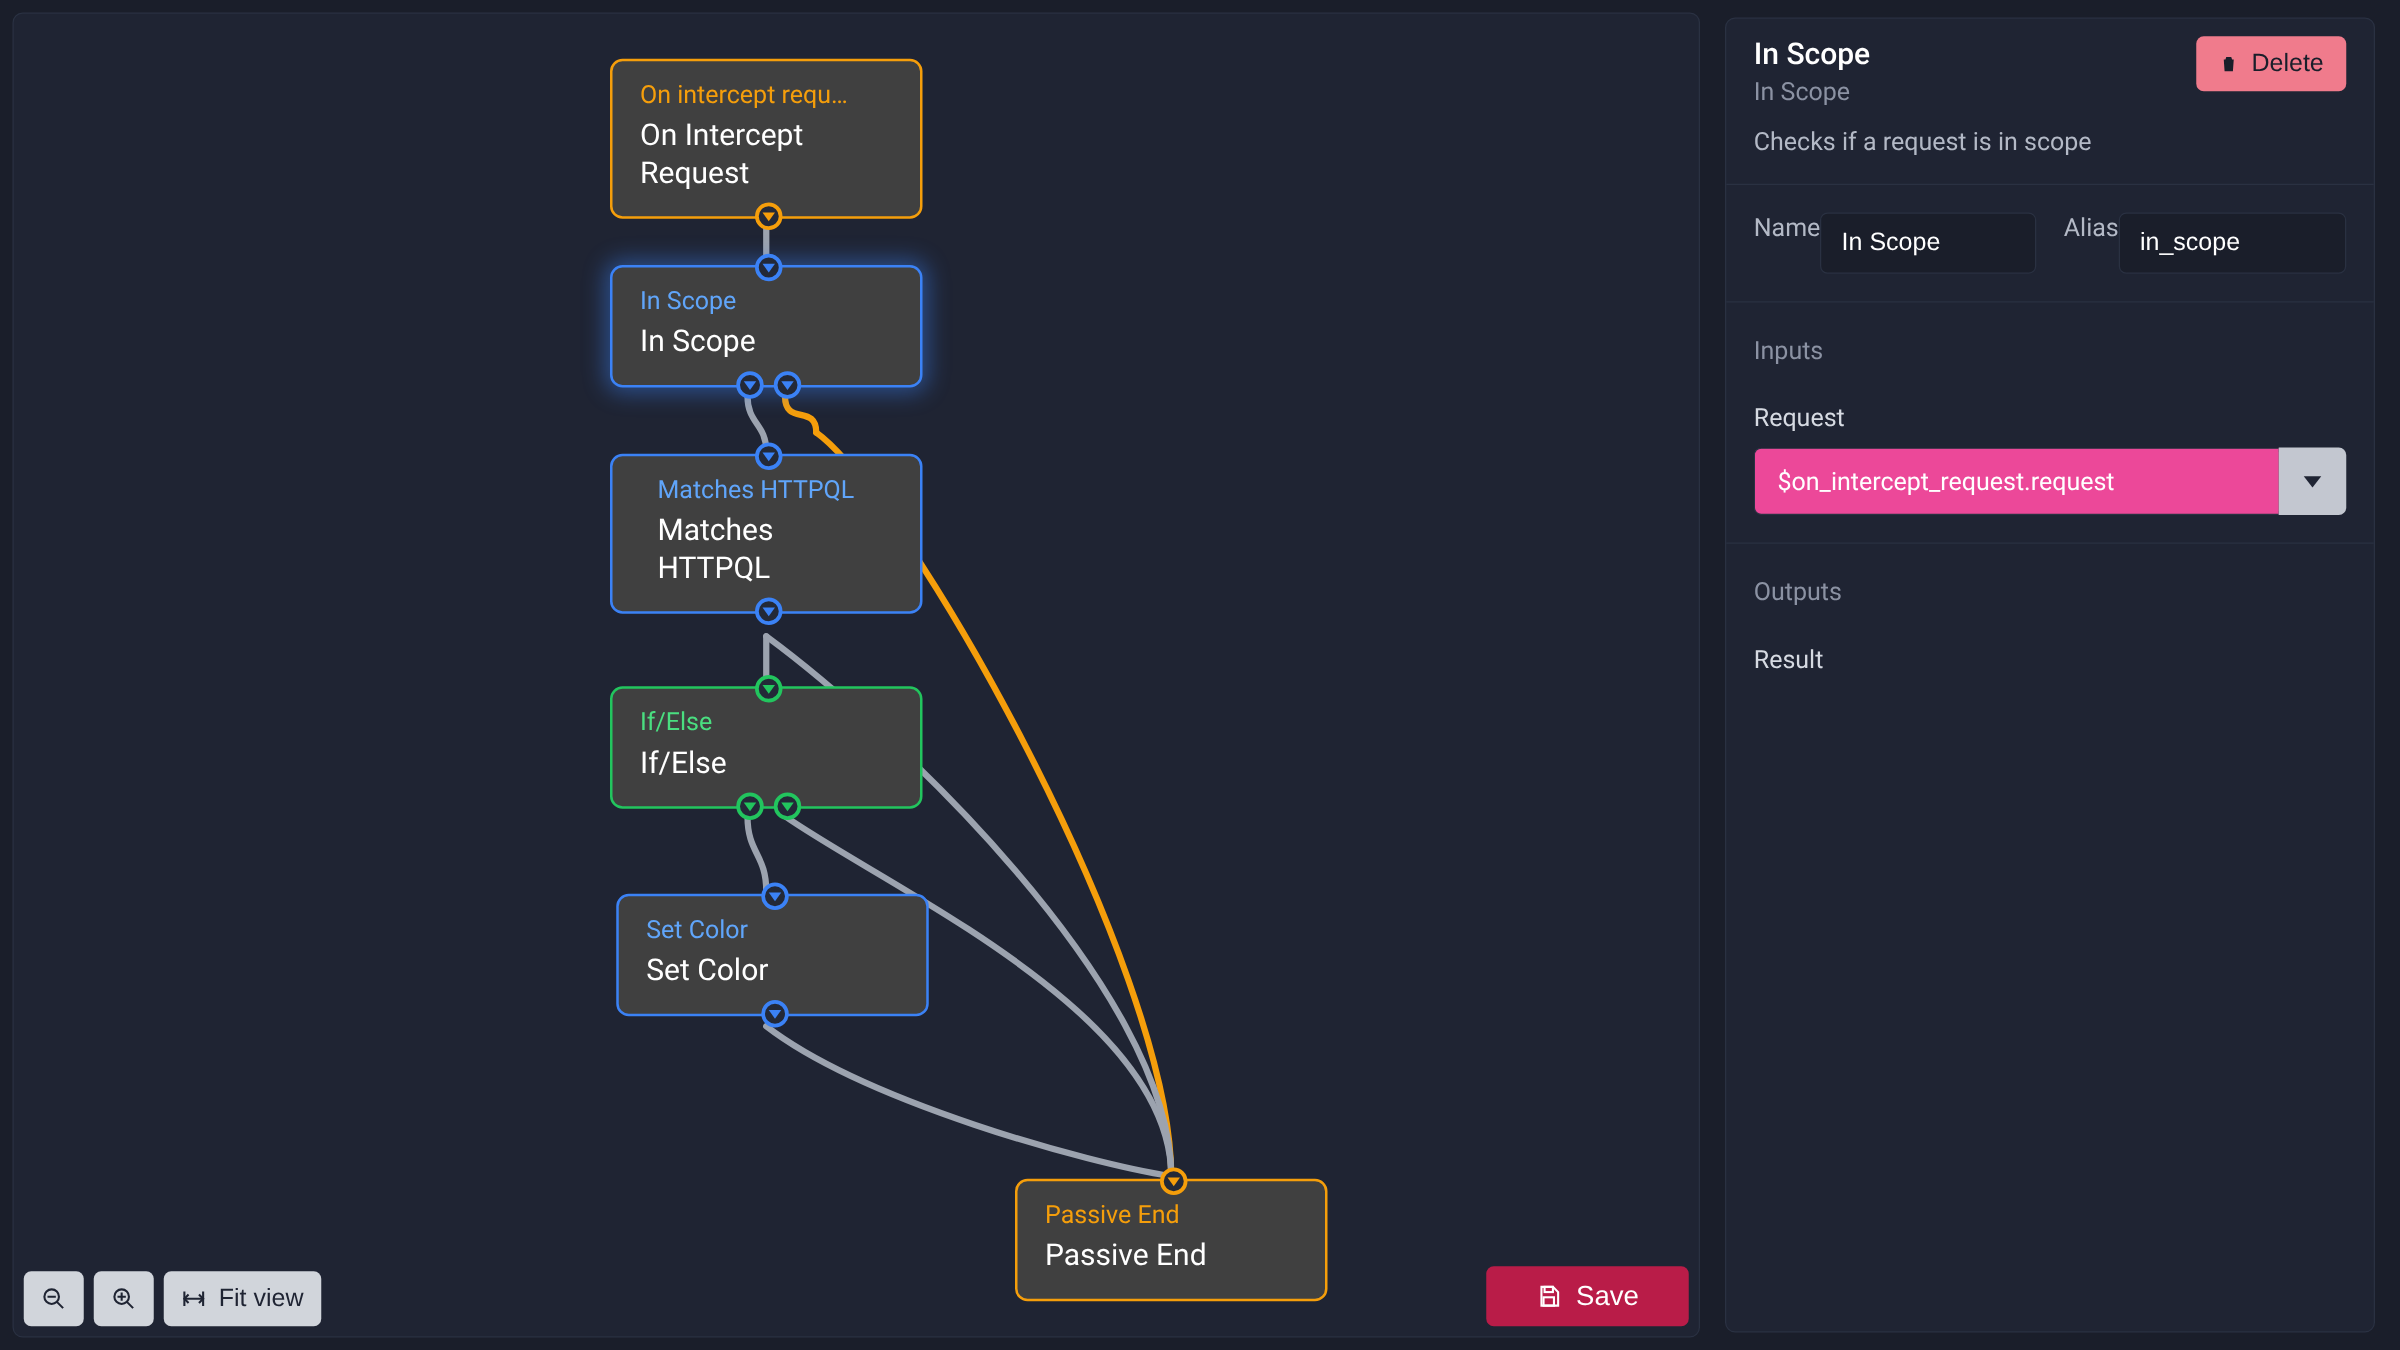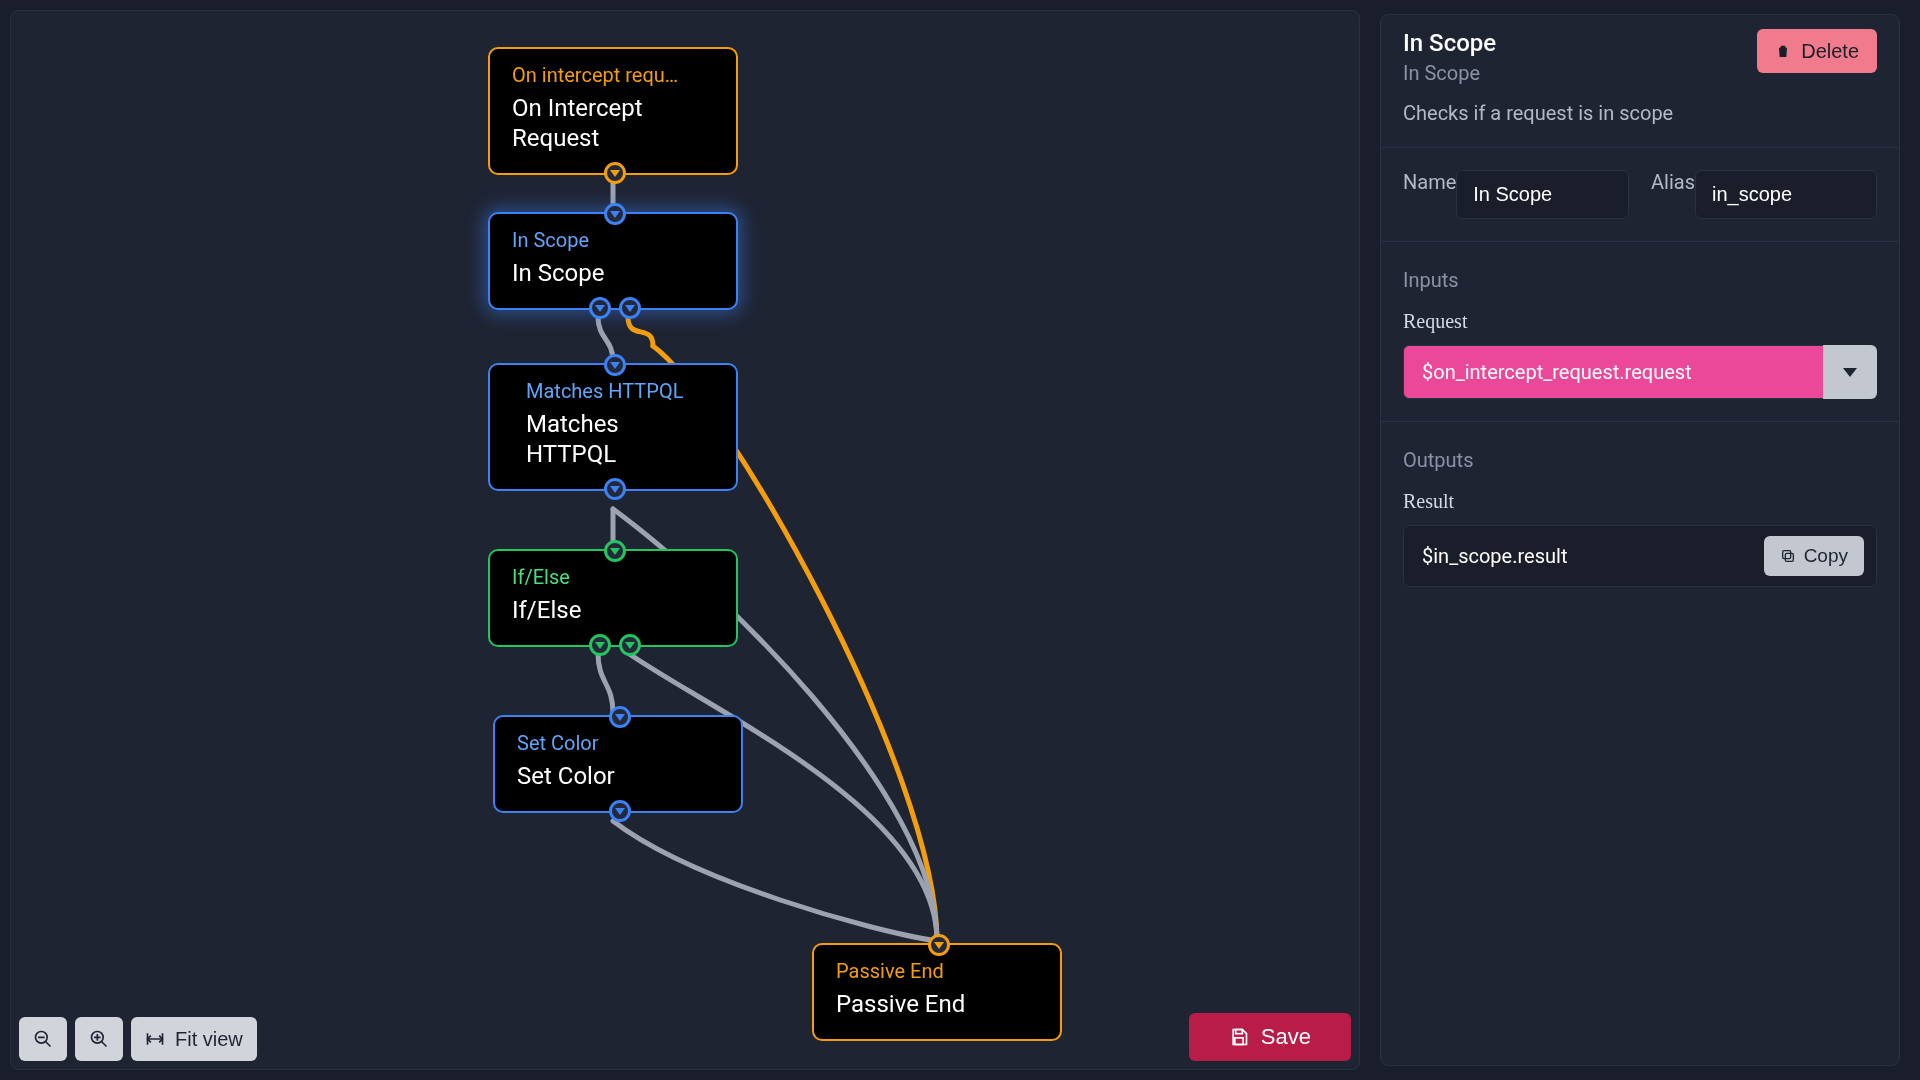--- a/index.html
+++ b/index.html
@@ -15,21 +15,21 @@
     border: 1px solid #2a3142;
     border-radius: 8px;
     overflow: hidden;
   }
   svg.edges { position: absolute; inset: 0; width: 100%; height: 100%; pointer-events: none; }
   .node {
     position: absolute;
     width: 250px;
     border: 2px solid;
     border-radius: 10px;
-    background: #000000;
+    background: #404040;
     padding: 14px 22px 20px 22px;
   }
   .node.orange { border-color: #f59e0b; }
   .node.blue   { border-color: #3b82f6; }
   .node.green  { border-color: #22c55e; }
   .node.selected { box-shadow: 0 0 18px 4px rgba(59,130,246,0.45); }
   .node .type {
     font-size: 20px;
     line-height: 1.2;
     white-space: nowrap;
@@ -109,21 +109,21 @@
 
   .field-row { display: flex; gap: 22px; }
   .field { display: flex; flex-direction: row; flex: 1; }
   .field-label { font-size: 20px; color: #b3b9c6; margin-bottom: 10px; }
   .field input[type="text"] {
     background: #1a1e2a; border: 1px solid #2a3142; border-radius: 6px;
     color: #fff; font-size: 20px; padding: 12px 16px; outline: none;
     width: 100%;
   }
   .section-label { font-size: 20px; color: #8b92a3; margin-top: 26px; }
-  .subsection-label { font-size: 20px; color: #d6dae2; margin-top: 18px; margin-bottom: 12px; font-family: Liberation Serif, serif; }
+  .subsection-label { font-size: 20px; color: #d6dae2; margin-top: 30px; margin-bottom: 12px; }
 
   .select-row { display: flex; }
   .select-row .select-display {
     flex: 1; background: #ec4899; border: 1px solid #2a3142; border-right: none;
     border-radius: 6px 0 0 6px; color: #fff; font-size: 20px; padding: 14px 18px;
   }
   .select-row .select-caret {
     width: 54px; background: #c3c7d0; border-radius: 0 6px 6px 0;
     display: flex; align-items: center; justify-content: center; cursor: pointer;
   }
@@ -272,26 +272,16 @@
       <div class="subsection-label">Request</div>
       <div class="select-row">
         <div class="select-display">$on_intercept_request.request</div>
         <div class="select-caret"></div>
       </div>
 
       <div class="divider"></div>
 
       <div class="section-label">Outputs</div>
       <div class="subsection-label">Result</div>
-      <div class="output-row">
-        <div class="out-text">$in_scope.result</div>
-        <button class="copy-btn">
-          <svg viewBox="0 0 24 24">
-              <rect x="8" y="8" width="12" height="12" rx="2"></rect>
-              <rect x="4" y="4" width="12" height="12" rx="2"></rect>
-            </svg>
-          <span>Copy</span>
-        </button>
-      </div>
 
     </div>
   </div>
 </div>
 
 </body></html>

